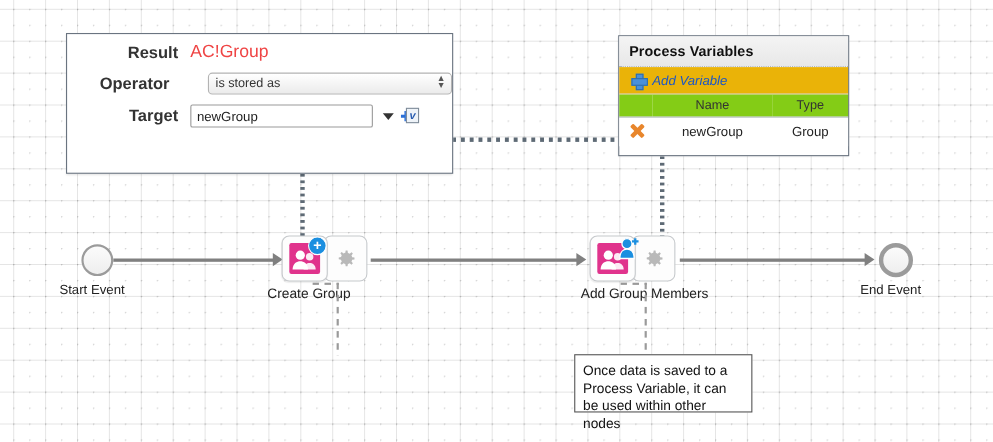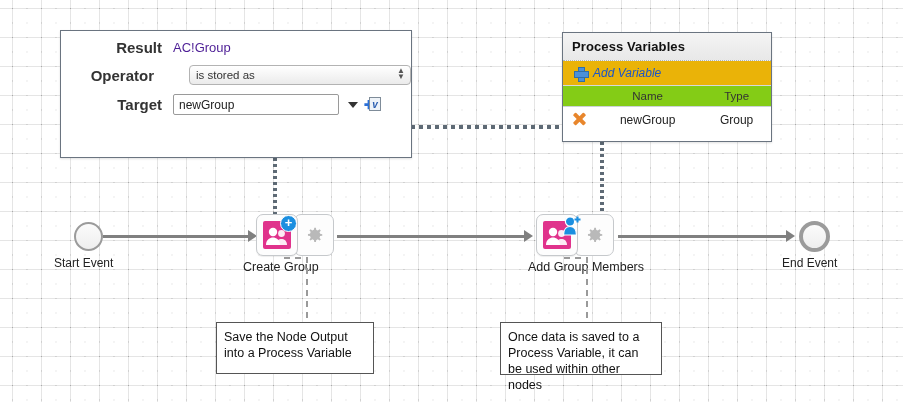--- a/index.html
+++ b/index.html
@@ -40,21 +40,21 @@
 
   
   #result-properties { left: 60px; top: 30px; width: 352px; height: 128px; }
   #result-properties .panel-header { border-bottom: 1px dotted #9aa1a8; }
   .rp-body { padding: 8px 0 0 0; }
   .form-row { display: flex; align-items: center; margin-bottom: 9px; }
   .form-label {
     width: 112px; text-align: right; padding-right: 11px;
     font-size: 15px; font-weight: bold; color: #333;
   }
-  .form-value { font-size: 13px; color: #4c1d95; }
+  .form-value { font-size: 16px; color: #ef4444; }
   select.form-select {
     width: 222px; height: 20px;
     font-size: 11.5px; color: #333;
     font-family: "Liberation Sans", sans-serif;
     border: 1px solid #b3b3b3; border-radius: 4px;
     background: linear-gradient(to bottom, #ffffff, #ebebeb);
     padding: 0 6px;
     -webkit-appearance: none; appearance: none;
   }
   .select-wrap { position: relative; display: inline-block; padding-left: 24px; }
@@ -193,21 +193,21 @@
     background-image: linear-gradient(to right, #9a9a9a 0 6px, transparent 6px 11px);
     background-size: 11px 2px;
   }
 
   
   .note {
     position: absolute; background: #ffffff; border: 1px solid #555;
     font-size: 12.5px; color: #111; line-height: 16px; padding: 6px 7px;
   }
   #note-1 { left: 216px; top: 322px; width: 158px; height: 52px; }
-  #note-2 { left: 500px; top: 322px; width: 162px; height: 53px; }
+  #note-2 { left: 522px; top: 322px; width: 162px; height: 53px; }
 </style>
 </head>
 <body>
 
 <div id="canvas">
 
   <div class="flow-line" style="left:103px; top:235px; width:148px;"></div>
   <div class="arrow-head" style="left:248px; top:230px;"></div>
 
   <div class="flow-line" style="left:337px; top:235px; width:190px;"></div>
@@ -273,21 +273,20 @@
   <div class="dotted-h" style="left:411px; top:125px; width:151px;"></div>
 
   <div class="dotted-v" style="left:600px; top:142px; height:74px;"></div>
 
   <div class="dash-h" style="left:284px; top:257px; width:24px;"></div>
   <div class="dash-v" style="left:306px; top:257px; height:66px;"></div>
 
   <div class="dash-h" style="left:564px; top:257px; width:24px;"></div>
   <div class="dash-v" style="left:586px; top:257px; height:66px;"></div>
 
-  <div class="note" id="note-1">Save the Node Output into a Process Variable</div>
   <div class="note" id="note-2">Once data is saved to a Process Variable, it can be used within other nodes</div>
 
   <div class="panel" id="result-properties">
     <div class="rp-body">
 
       <div class="form-row">
         <div class="form-label">Result</div>
         <div class="form-value">AC!Group</div>
       </div>
 

